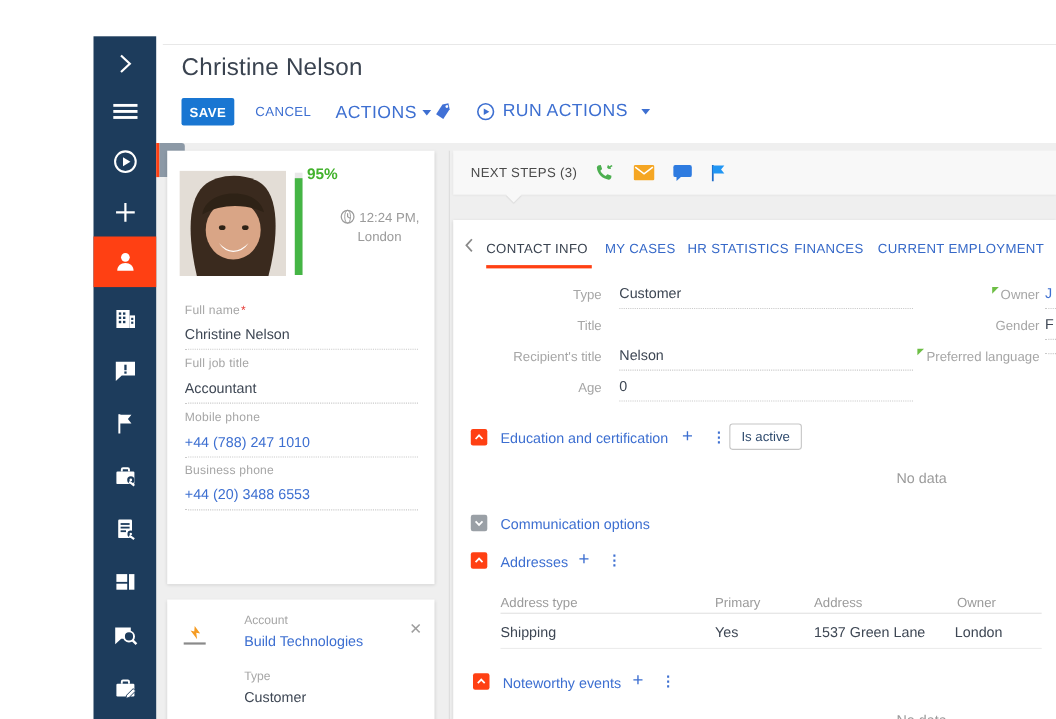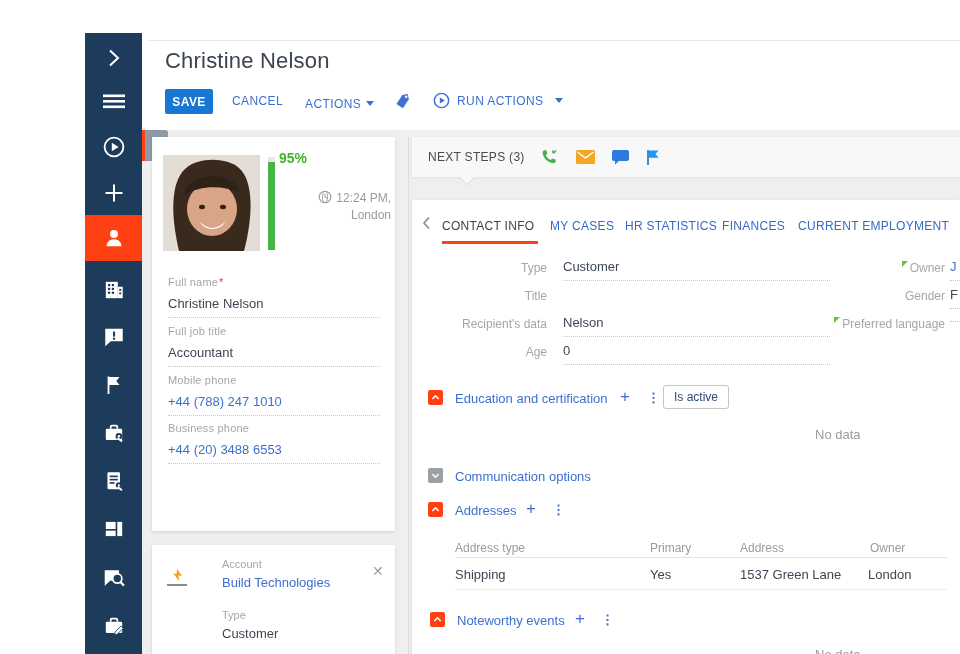--- a/index.html
+++ b/index.html
@@ -27,37 +27,37 @@
   
   .search-box{left:924px;top:47px;width:80px;height:28px;border:1px solid #CFCFCF;border-radius:2px;background:#fff;font-size:12px;color:#9A9A9A;padding:0 8px;outline:none}
 
   
   .header-card{left:148px;top:41px;width:812px;height:89px;background:#fff}
   .page-title{left:165px;top:48px;font-size:22px;color:#3A4350;letter-spacing:.2px}
   .save-btn{left:165px;top:89px;width:48px;height:25px;background:var(--btn-blue);color:#fff;font-size:12px;font-weight:600;border:none;border-radius:2px;letter-spacing:.4px;cursor:pointer}
   .txt-btn{top:94px;font-size:12px;color:var(--link);letter-spacing:.4px;background:none;border:none;cursor:pointer;font-family:Liberation Sans, sans-serif}
   .caret{display:inline-block;width:0;height:0;border-left:4px solid transparent;border-right:4px solid transparent;border-top:5px solid var(--link);vertical-align:middle;margin-left:5px}
   .run-group{left:433px;top:92px;display:flex;align-items:center;gap:7px;cursor:pointer}
-  .run-label{font-size:12px;color:var(--link);letter-spacing:.4px}
+  .run-label{font-size:16px;color:var(--link);letter-spacing:.4px}
 
   
   .sidebar{left:85px;top:33px;width:57px;height:621px;background:var(--navy)}
   .side-item{position:absolute;left:0;width:57px;height:46px;display:flex;align-items:center;justify-content:center;cursor:pointer}
   .side-item.active{background:var(--orange)}
   .flyout-accent{left:142px;top:130px;width:3px;height:31px;background:var(--orange)}
   .flyout-tab{left:145px;top:130px;width:23px;height:31px;background:#8C99A6;border-radius:0 3px 3px 0;display:flex;align-items:center;justify-content:center;cursor:pointer}
 
   
   .card{background:#fff;box-shadow:0 1px 3px rgba(0,0,0,.13)}
   .profile-card{left:152px;top:137px;width:243px;height:394px}
   .photo{left:11px;top:18px;width:97px;height:96px;overflow:hidden}
   .meter{left:116px;top:20px;width:7px;height:93px;background:#E8E8E8;display:flex;align-items:flex-end}
   .meter-fill{width:100%;height:95%;background:#45B545}
   .pct{left:127px;top:13px;font-size:14px;font-weight:700;color:var(--green)}
-  .time-block{left:147px;top:53px;width:92px;text-align:right;font-size:12px;color:#9B9B9B;line-height:17px}
+  .time-block{left:147px;top:53px;width:92px;text-align:center;font-size:12px;color:#9B9B9B;line-height:17px}
   .fld{position:absolute;left:16px;width:212px}
   .fld-label{font-size:11px;color:var(--lbl);letter-spacing:.2px}
   .fld-value{font-size:13px;color:var(--txt);border-bottom:1px dotted var(--dot);padding:6px 0 6px 0;margin-top:2px;white-space:nowrap;overflow:hidden}
   .fld-value.link{color:var(--link)}
   .req{color:#E53935;margin-left:1px}
 
   
   .account-card{left:152px;top:545px;width:243px;height:115px}
   .acc-label{left:70px;top:13px;font-size:11px;color:var(--lbl)}
   .acc-name{left:70px;top:30px;font-size:13px;color:var(--link);cursor:pointer}
@@ -339,21 +339,21 @@
     <div class="tab active" style="left:30px">CONTACT INFO</div>
     <div class="abs tab-underline"></div>
     <div class="tab" style="left:138px">MY CASES</div>
     <div class="tab" style="left:213px">HR STATISTICS</div>
     <div class="tab" style="left:310px">FINANCES</div>
     <div class="tab" style="left:386px">CURRENT EMPLOYMENT</div>
 
     <div class="info-label" style="left:10px;top:61px;width:125px">Type</div>
     <div class="info-value" style="left:151px;top:59px;width:267px">Customer</div>
     <div class="info-label" style="left:10px;top:89px;width:125px">Title</div>
-    <div class="info-label" style="left:10px;top:117px;width:125px">Recipient's data</div>
+    <div class="info-label" style="left:10px;top:117px;width:125px">Recipient's title</div>
     <div class="info-value" style="left:151px;top:115px;width:267px">Nelson</div>
     <div class="info-label" style="left:10px;top:145px;width:125px">Age</div>
     <div class="info-value" style="left:151px;top:143px;width:267px">0</div>
 
     <div class="info-label" style="left:300px;top:61px;width:233px"><span class="mod-marker"></span><span>Owner</span></div>
     <div class="info-value link" style="left:538px;top:59px;width:30px">J</div>
     <div class="info-label" style="left:300px;top:89px;width:233px">Gender</div>
     <div class="info-value" style="left:538px;top:87px;width:30px">F</div>
     <div class="info-label" style="left:300px;top:117px;width:233px"><span class="mod-marker"></span><span>Preferred language</span></div>
     <div class="info-value" style="left:538px;top:115px;width:30px"></div>

